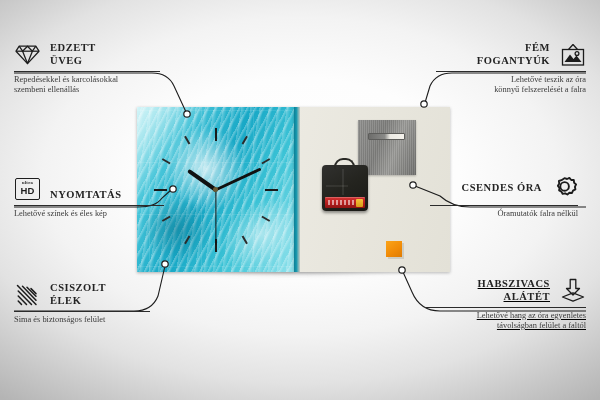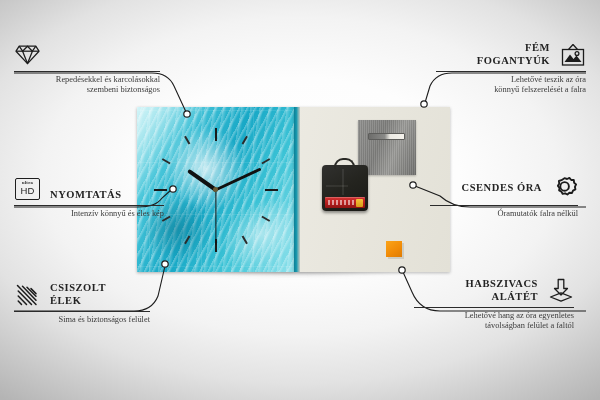--- a/index.html
+++ b/index.html
@@ -147,41 +147,41 @@
   .feat{ position:absolute; }
   .feat .row{ display:flex; align-items:center; gap:9px; }
   .feat .ttl{
     font-size:10.5px; font-weight:700; letter-spacing:.55px;
     color:#232323; line-height:12.5px; text-transform:uppercase;
   }
   .feat .rule{ height:1px; background:#2b2b2b; margin:3.5px 0 3px; }
   .feat .sub{ font-size:8.4px; color:#3b3b3b; line-height:10.6px; }
   .feat.left .row{ justify-content:flex-start; }
   .feat.left .ttl{ text-align:left; }
-  .feat.left .sub{ text-align:right; }
+  .feat.left .sub{ text-align:left; }
   .feat.right .row{ justify-content:flex-end; }
   .feat.right .ttl{ text-align:right; }
   .feat.right .sub{ text-align:right; }
   .ico{ flex:0 0 auto; width:27px; height:25px; display:flex; align-items:center; justify-content:center; }
   .hd-badge{
     width:25px; height:22px; border:1.6px solid #1e1e1e; border-radius:2px;
     display:flex; flex-direction:column; align-items:center; justify-content:center;
     line-height:1;
   }
   .hd-badge .u{ font-size:4.6px; font-weight:700; letter-spacing:.3px; color:#1e1e1e; }
-  .hd-badge .h{ font-size:9.5px; font-weight:400; letter-spacing:.2px; color:#1e1e1e;
+  .hd-badge .h{ font-size:9.5px; font-weight:700; letter-spacing:.2px; color:#1e1e1e;
     font-family:"Liberation Sans", sans-serif; }
 
   
   #feat-glass   { left:14px;  top:42px;  width:146px; }
   #feat-print   { left:14px;  top:176px; width:150px; }
   #feat-edges   { left:14px;  top:282px; width:136px; }
   #feat-handles { right:14px; top:42px;  width:150px; }
   #feat-mech    { right:22px; top:176px; width:148px; }
-  #feat-foam    { right:26px; top:278px; width:160px; }
+  #feat-foam    { right:14px; top:278px; width:160px;text-decoration:underline; }
 </style>
 </head>
 <body>
 
 <div class="stage">
 
   <div class="product">
     <div class="prod-shadow"></div>
 
     <div class="clock-front">
@@ -286,44 +286,48 @@
       <span class="ico">
         <svg width="25" height="23" viewBox="0 0 25 23">
           <g fill="none" stroke="#1c1c1c" stroke-width="1.25" stroke-linejoin="round">
             <path d="M4.2,3.2 H20.8 L24,8.2 L12.5,20.6 L1,8.2 Z"></path>
             <path d="M1,8.2 H24"></path>
             <path d="M4.2,3.2 L7.6,8.2 L12.5,20.6 L17.4,8.2 L20.8,3.2"></path>
             <path d="M7.6,8.2 L12.5,3.2 L17.4,8.2"></path>
           </g>
         </svg>
       </span>
+      <span class="ttl">
+        <span>EDZETT</span><br>
+        <span>ÜVEG</span>
+      </span>
     </div>
     <div class="rule"></div>
     <div class="sub">
       <span>Repedésekkel és karcolásokkal</span><br>
-      <span>szembeni biztonságos</span>
+      <span>szembeni ellenállás</span>
     </div>
   </div>
 
   <div class="feat left" id="feat-print">
     <div class="row">
       <span class="ico">
         <span class="hd-badge">
           <span class="u">ultra</span>
           <span class="h">HD</span>
         </span>
       </span>
       <span class="ttl">
         <br>
         <span>NYOMTATÁS</span>
       </span>
     </div>
     <div class="rule"></div>
     <div class="sub">
-      <span>Intenzív könnyű és éles kép</span>
+      <span>Lehetővé színek és éles kép</span>
     </div>
   </div>
 
   <div class="feat left" id="feat-edges">
     <div class="row">
       <span class="ico">
         <svg width="25" height="23" viewBox="0 0 25 23">
           <g stroke="#1c1c1c" stroke-width="1.5" stroke-linecap="round">
             <path d="M2.5,2.5 L21,21.5"></path>
             <path d="M7.5,3.2 L21,17.2"></path>

